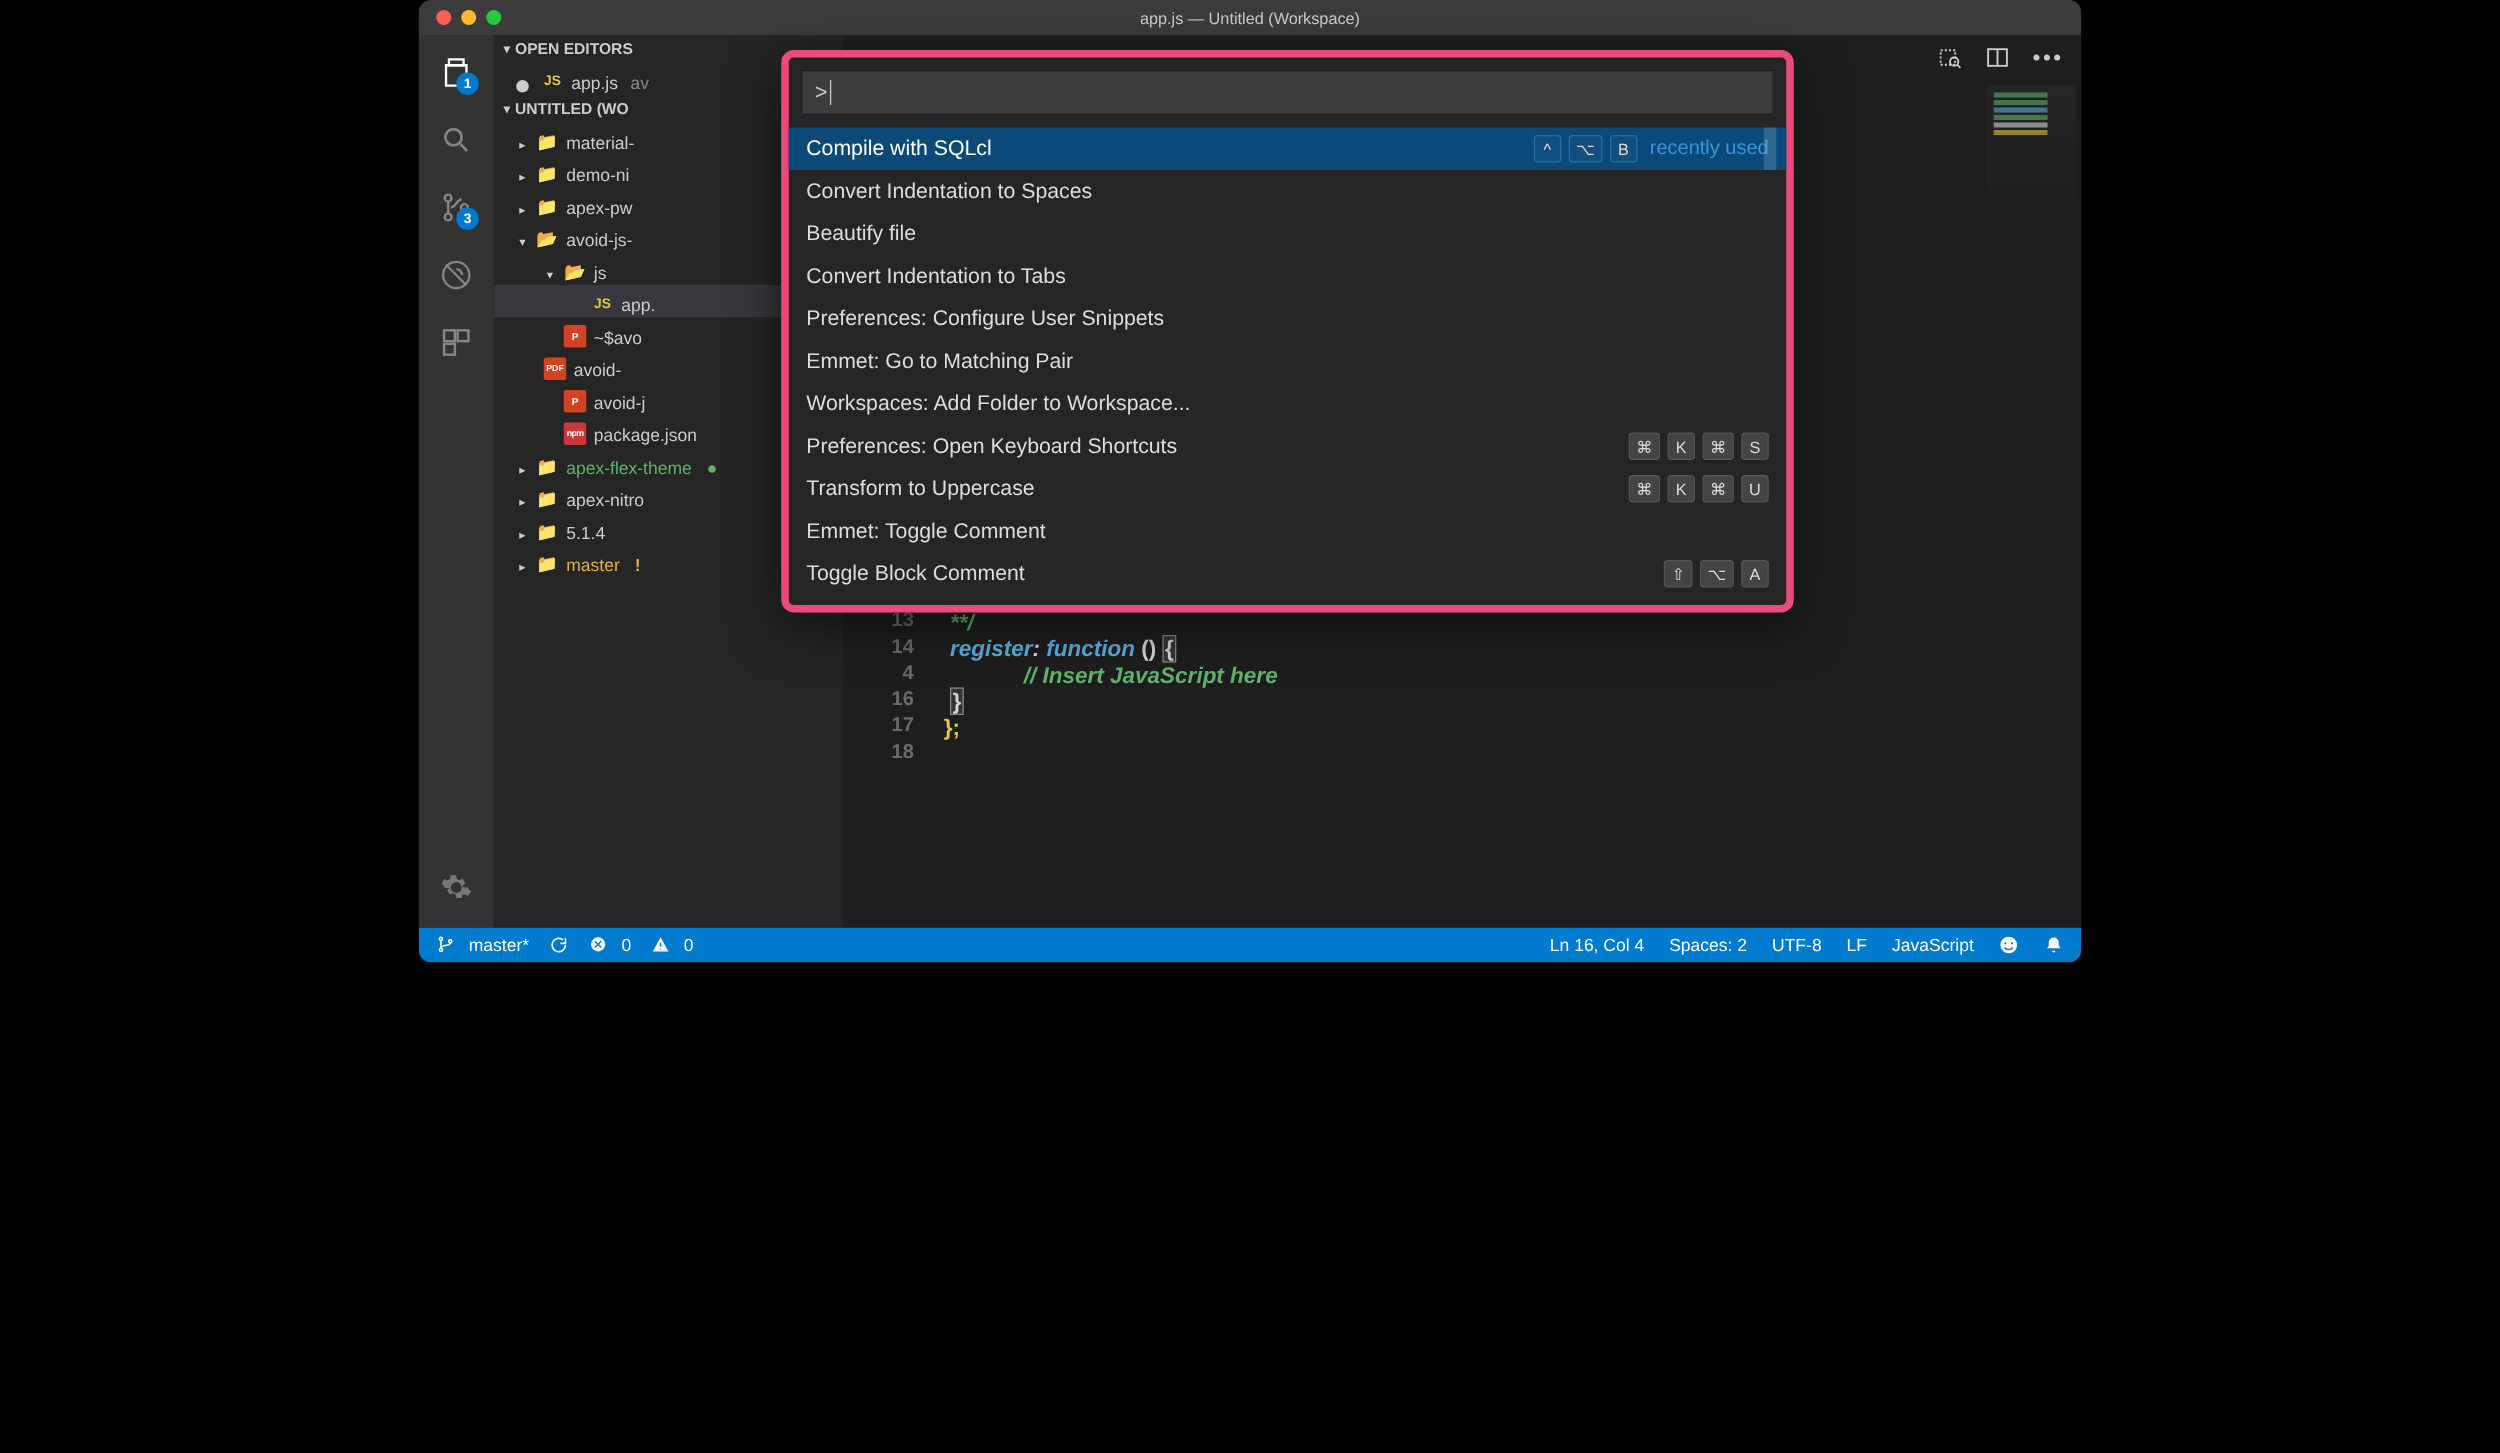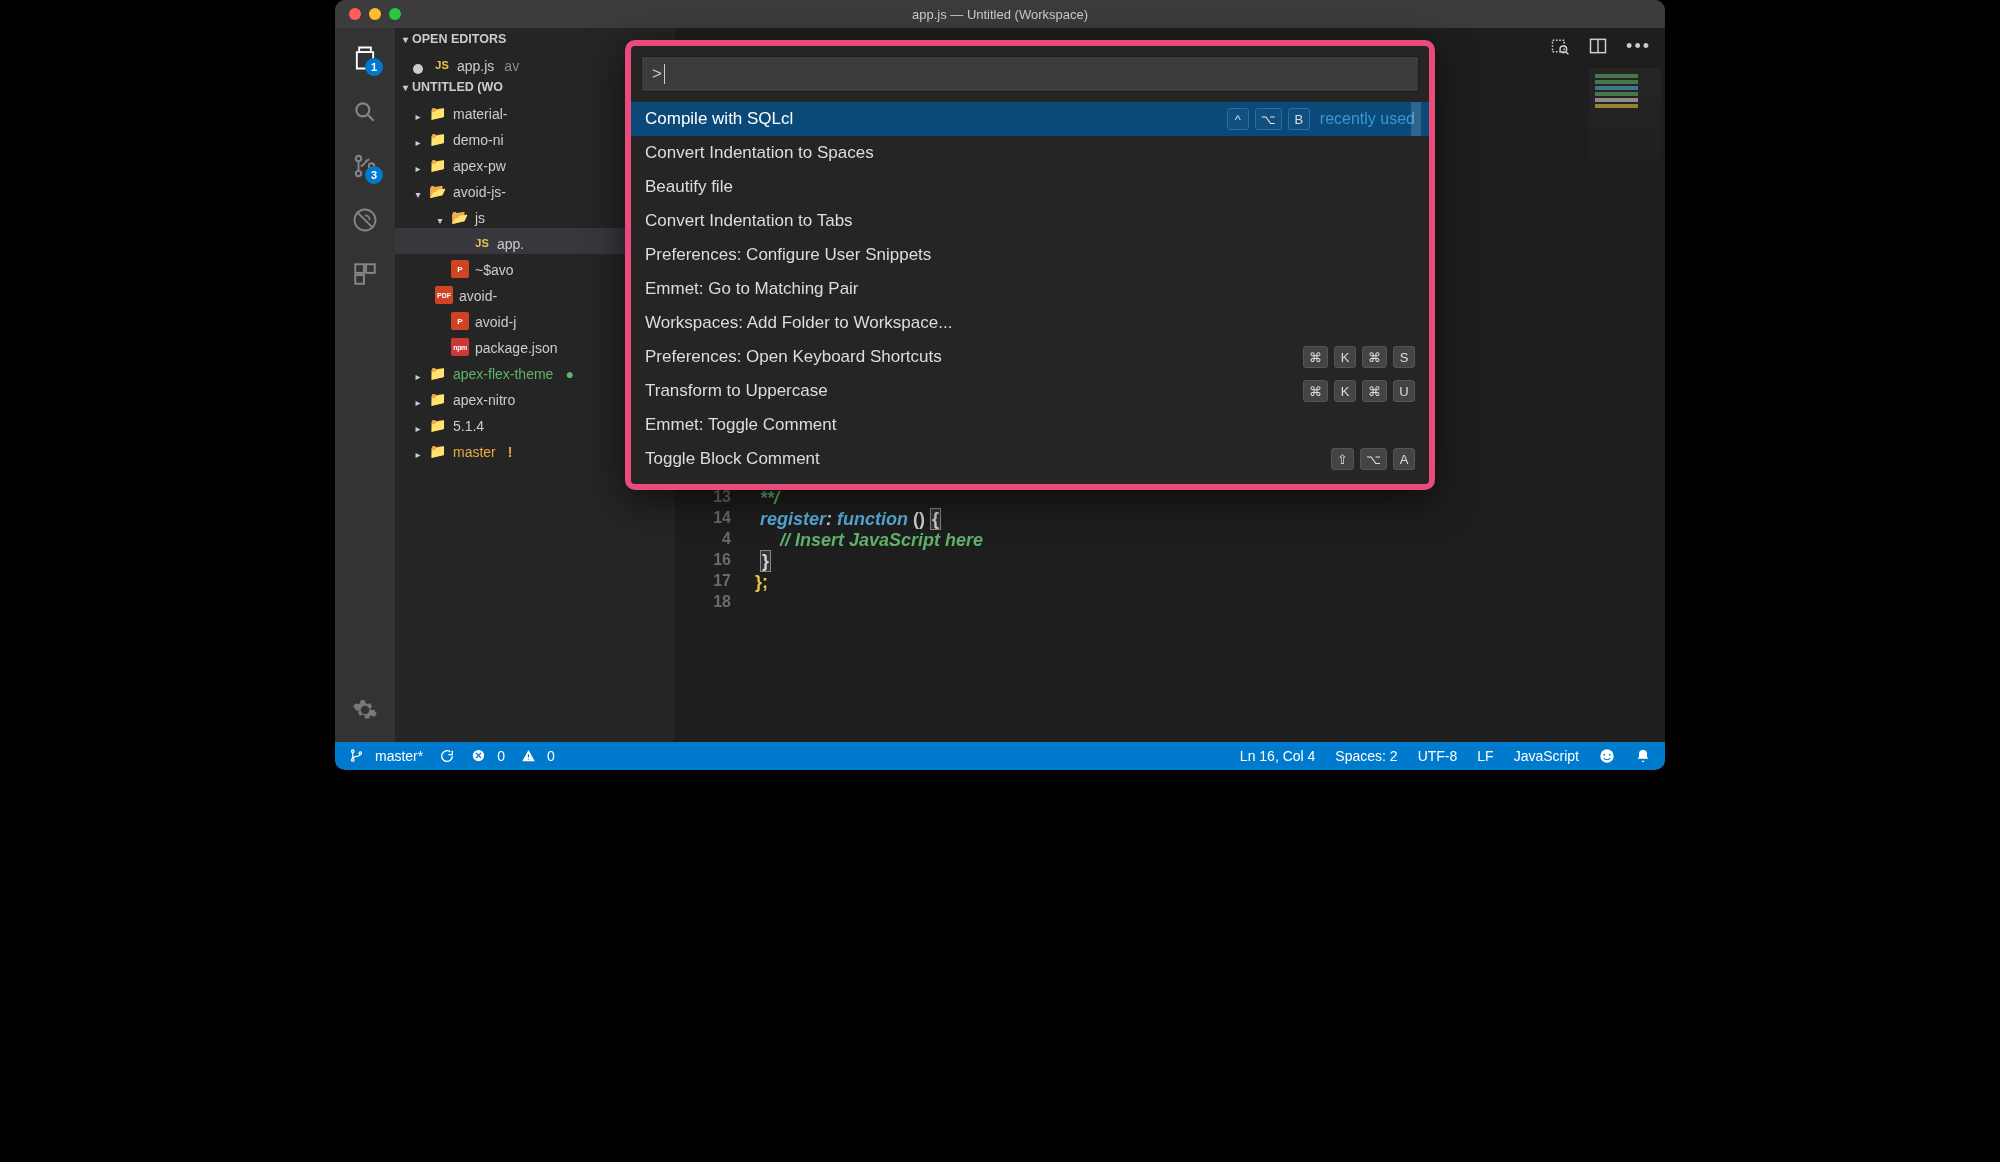--- a/index.html
+++ b/index.html
@@ -47,21 +47,21 @@
 .dot-unsaved { width: 10px; height: 10px; border-radius: 50%; background: #ccc; margin-right: 4px; }
 
 
 .editor { flex: 1; background: #1e1e1e; position: relative; display: flex; flex-direction: column; }
 .editor-actions { position: absolute; top: 8px; right: 14px; display: flex; gap: 18px; color: #ccc; z-index: 5; }
 .editor-actions .ea { cursor: pointer; }
 .code { position: absolute; top: 40px; left: 0; right: 0; bottom: 0; font-family: "Menlo", monospace; font-size: 18px; font-style: italic; font-weight: bold; }
 .code-line { display: flex; }
 .gutter { width: 80px; text-align: right; padding-right: 24px; color: #6b6b6b; font-style: normal; font-size: 16px; }
 .code-content { white-space: pre; }
-.c-comment { color: #5fb36a; }
+.c-comment { color: #5fb36a; margin-left: 39px; }
 .c-green { color: #5fb36a; }
 .c-fn { color: #58b0e0; }
 .c-punc { color: #d4d4d4; }
 .c-func { color: #58b0e0; font-style: italic; }
 .c-brace { background: rgba(255,255,255,0.1); border: 1px solid #888; color: #d4d4d4; padding: 0 1px; font-style: normal; }
 .c-yel { color: #e6c547; font-style: normal; }
 .minimap { position: absolute; top: 40px; right: 4px; width: 72px; height: 130px; background: linear-gradient(#2a2a2a 0%, #1e1e1e 100%); opacity: 0.6; }
 .minimap::before { content:""; display:block; margin:6px 6px; height:4px; background:#5fb36a; width:60%; box-shadow: 0 6px #5fb36a, 0 12px #58b0e0, 0 18px #5fb36a, 0 24px #d4d4d4, 0 30px #e6c547; }
 
 

